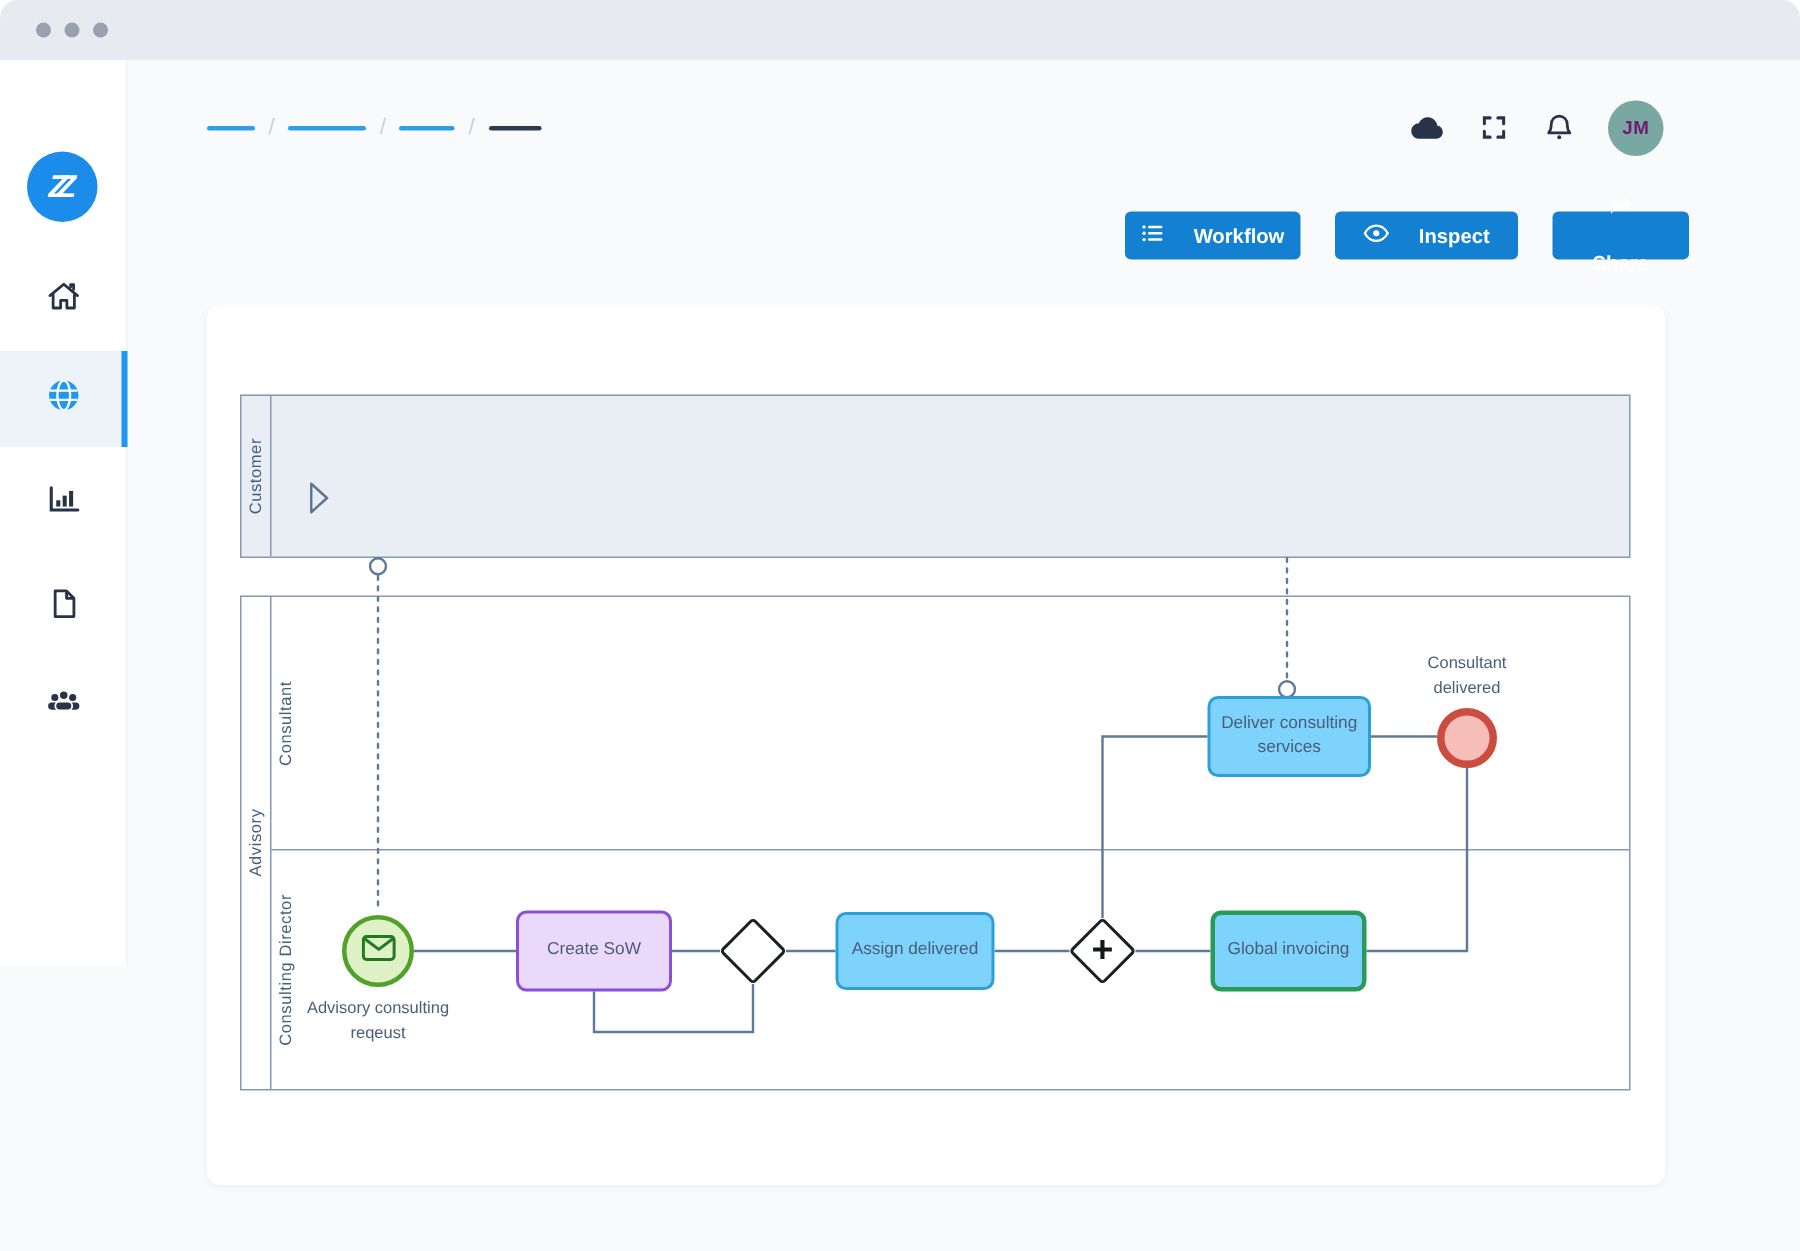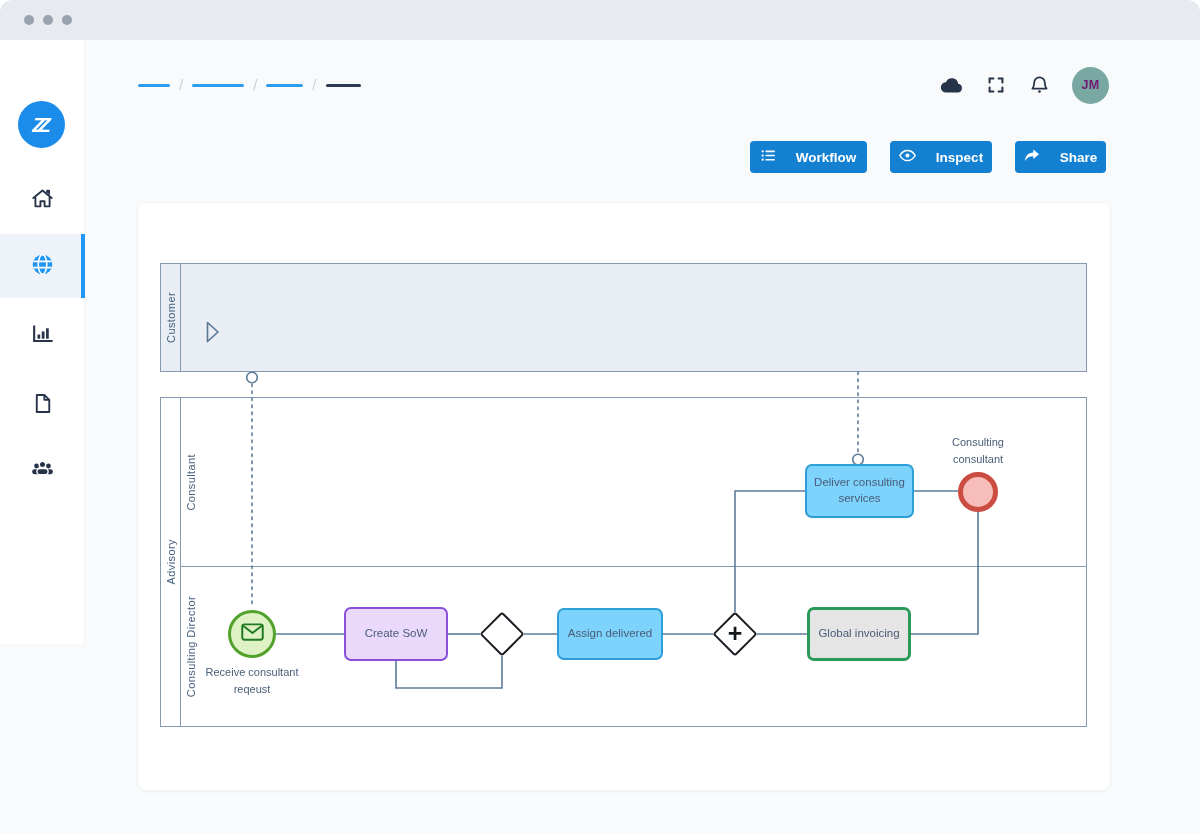--- a/index.html
+++ b/index.html
@@ -23,21 +23,21 @@
   .bc-bar { height:3px; border-radius:2px; background:#2f9ded; }
   .bc-bar.dark { background:#2c3b4f; }
   .bc-slash { color:#c9d1da; font-size:15px; transform:translateY(-1px); }
   .hdr-icons { position:absolute; top:64px; right:91px; height:42px; display:flex; align-items:center; gap:20px; z-index:2; }
   .hdr-icons svg { display:block; }
   .avatar { width:37px; height:37px; border-radius:50%; background:#79a8a2; color:#701a75; font-weight:700; font-size:12.5px; display:flex; align-items:center; justify-content:center; letter-spacing:0.3px; }
 
   
   .toolbar { position:absolute; top:141px; left:750px; display:flex; gap:23px; z-index:2; }
   .btn { height:32px; border:none; border-radius:4px; background:#1480d2; color:#fff; font-family:"Liberation Sans",sans-serif; font-weight:700; font-size:13.5px; display:flex; align-items:center; justify-content:center; gap:20px; cursor:pointer; }
-  .btn-workflow { width:117px; } .btn-inspect { width:102px; } .btn-share { width:91px; }
+  .btn-workflow { width:117px; } .btn-inspect { width:122px; } .btn-share { width:91px;flex-direction:column; }
 
   
   .canvas { position:absolute; left:138px; top:203px; width:972px; height:587px; background:#ffffff; border-radius:9px; box-shadow:0 1px 4px rgba(40,60,90,0.06); }
 
   
   .pool { position:absolute; border:1.5px solid #8599b3; display:flex; }
   .pool-customer { left:22px; top:60px; width:927px; height:109px; background:#e9edf4; }
   .pool-advisory { left:22px; top:194px; width:927px; height:330px; background:#ffffff; }
   .pool-name { width:20px; border-right:1.5px solid #8599b3; display:flex; align-items:center; justify-content:center; flex:none; }
   .v-text { writing-mode:vertical-rl; transform:rotate(180deg); font-size:11px; color:#45607e; letter-spacing:0.4px; white-space:nowrap; }
@@ -49,21 +49,21 @@
   .collapse-marker { position:absolute; left:25px; top:57px; }
 
   
   .flows { position:absolute; left:0; top:0; width:972px; height:587px; z-index:1; pointer-events:none; }
 
   
   .node { position:absolute; z-index:2; }
   .task { border-radius:7px; display:flex; align-items:center; justify-content:center; text-align:center; font-size:11.5px; color:#4a5c78; line-height:1.35; padding:4px; cursor:pointer; }
   .task-purple { background:#ead9fb; border:2px solid #8a4fd8; }
   .task-blue   { background:#7dd3fc; border:2px solid #2d9fd8; }
-  .task-green  { background:#e5e5e5; border:3.5px solid #2a9a58; }
+  .task-green  { background:#7dd3fc; border:3.5px solid #2a9a58; }
   .gateway { width:32px; height:32px; background:#ffffff; border:2px solid #1b1e23; transform:rotate(45deg); border-radius:3px; cursor:pointer; }
   .gw-plus { position:absolute; left:583px; top:416px; width:28px; height:28px; display:flex; align-items:center; justify-content:center; font-size:25px; font-weight:700; color:#14171c; z-index:3; pointer-events:none; }
   .event-start { left:90px; top:407px; width:48px; height:48px; border-radius:50%; background:#def2c5; border:3px solid #52a12c; display:flex; align-items:center; justify-content:center; cursor:pointer; }
   .event-end { left:820px; top:269px; width:40px; height:40px; border-radius:50%; background:#f7bdb8; border:5px solid #cb4d42; cursor:pointer; }
   .node-label { position:absolute; z-index:2; font-size:11px; color:#4a6078; text-align:center; line-height:1.55; }
   .lbl-receive { left:64px; top:461px; width:100px; }
   .lbl-delivered { left:790px; top:231px; width:100px; }
 </style>
 </head>
 <body>
@@ -257,32 +257,32 @@
     </div>
 
     <div class="node event-start">
       <span>
         <svg viewBox="0 0 22 17" width="23" height="18" fill="none" stroke="#1f7a22" stroke-width="1.9" stroke-linejoin="round">
           <rect x="1.2" y="1.2" width="19.6" height="14.6" rx="2"></rect>
           <path d="M2 2.6 L11 9.4 L20 2.6"></path>
         </svg>
       </span>
     </div>
-    <div class="node-label lbl-receive">Receive consultant reqeust</div>
+    <div class="node-label lbl-receive">Advisory consulting reqeust</div>
 
     <div class="node task task-purple" style="left:206px; top:404px; width:104px; height:54px;">Create SoW</div>
 
     <div class="node gateway" style="left:348px; top:415px;"></div>
 
     <div class="node task task-blue" style="left:419px; top:405px; width:106px; height:52px;">Assign delivered</div>
 
     <div class="node gateway" style="left:581px; top:415px;"></div>
     <div class="gw-plus">+</div>
 
     <div class="node task task-green" style="left:669px; top:404px; width:104px; height:54px;">Global invoicing</div>
 
     <div class="node task task-blue" style="left:667px; top:261px; width:109px; height:54px;">Deliver consulting services</div>
 
     <div class="node event-end"></div>
-    <div class="node-label lbl-delivered">Consulting consultant</div>
+    <div class="node-label lbl-delivered">Consultant delivered</div>
 
   </div>
 </div>
 
 </body></html>

